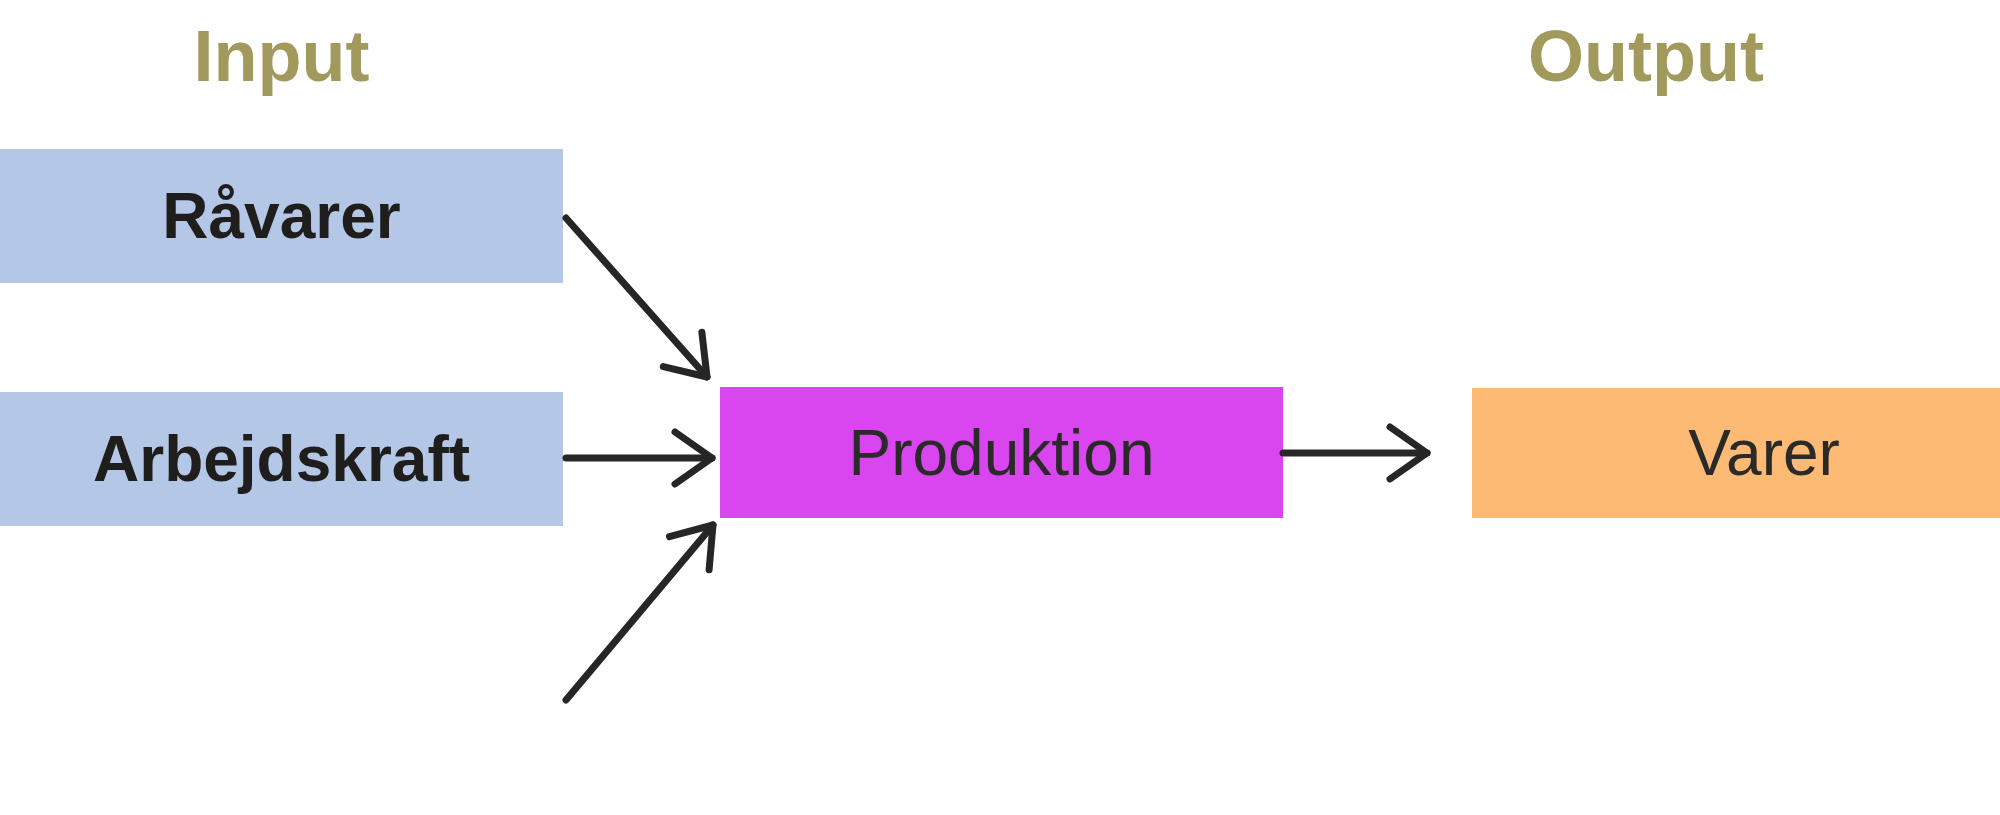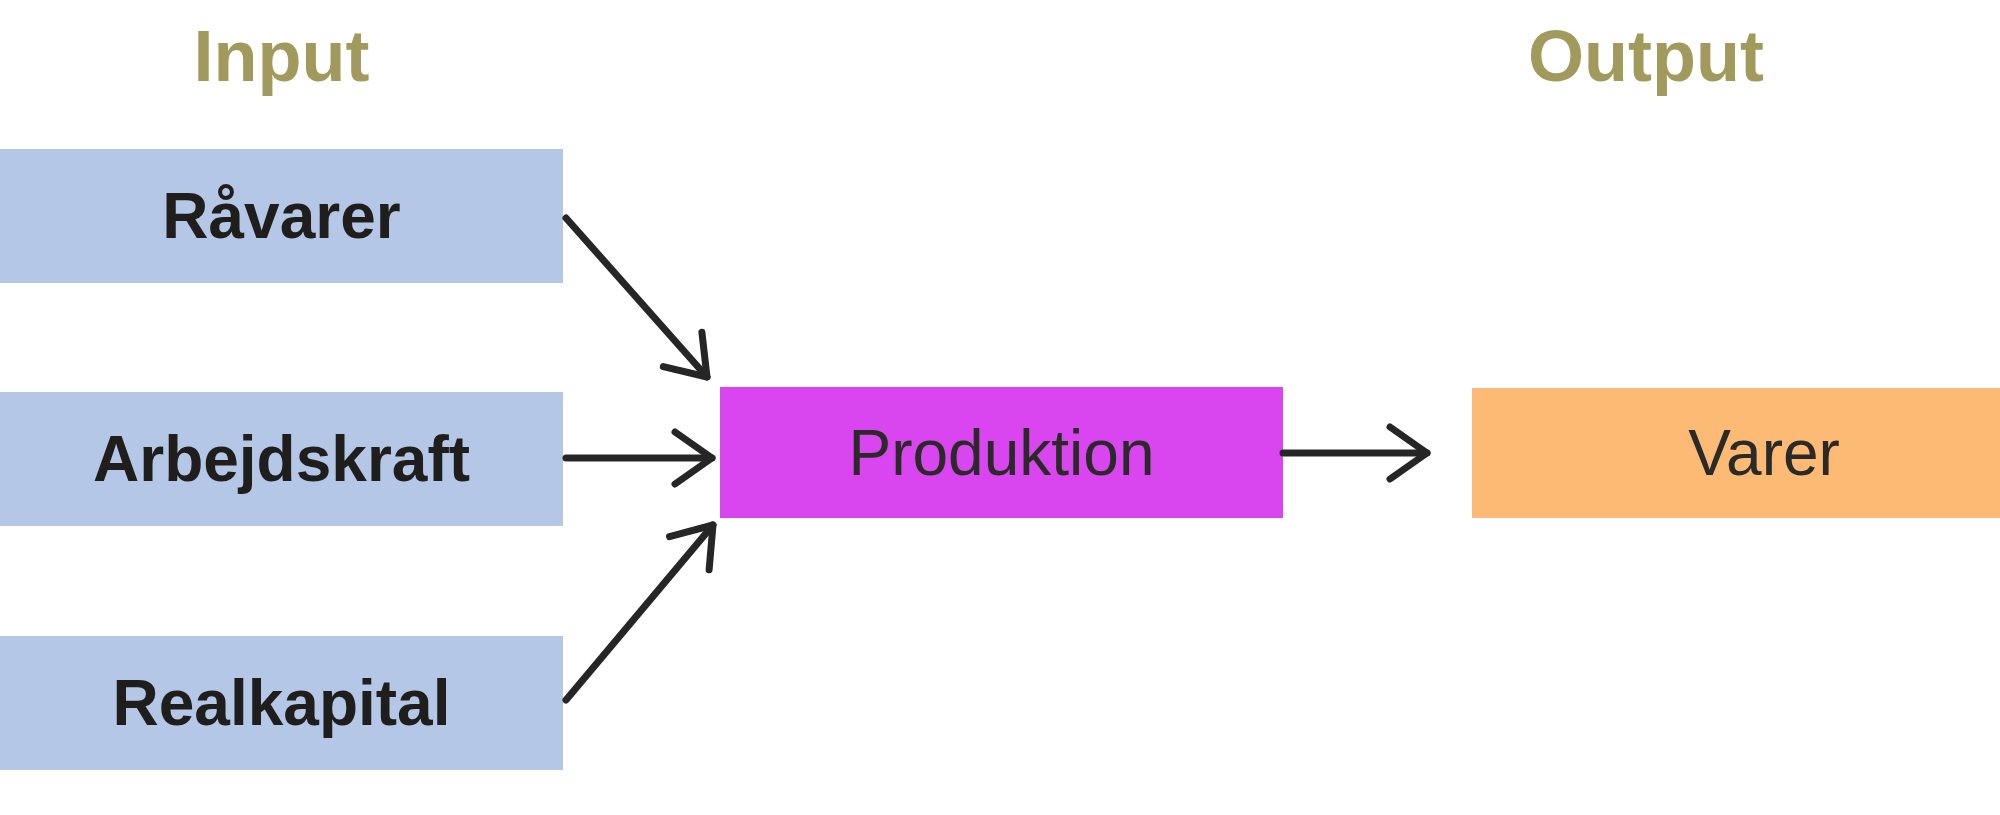--- a/index.html
+++ b/index.html
@@ -65,23 +65,20 @@
   <div id="heading-output" class="heading">Output</div>
 
   <div id="box-arbejdskraft" class="box input-box">
     <span>Arbejdskraft</span>
   </div>
 
   <div id="box-ravarer" class="box input-box">
     <span>Råvarer</span>
   </div>
 
-  <div id="box-realkapital" class="box input-box">
-    <span>Realkapital</span>
-  </div>
 
   <div id="box-produktion" class="box">
     <span>Produktion</span>
   </div>
 
   <div id="box-varer" class="box">
     <span>Varer</span>
   </div>
 
   <svg id="arrow-layer" viewBox="0 0 2000 815">

